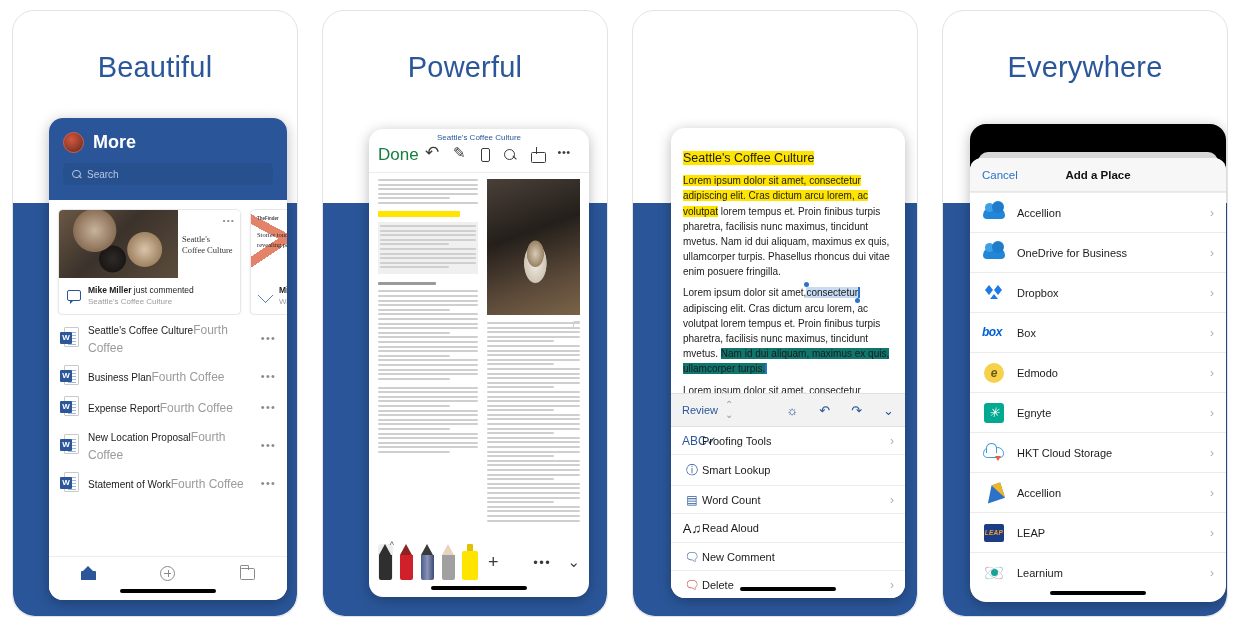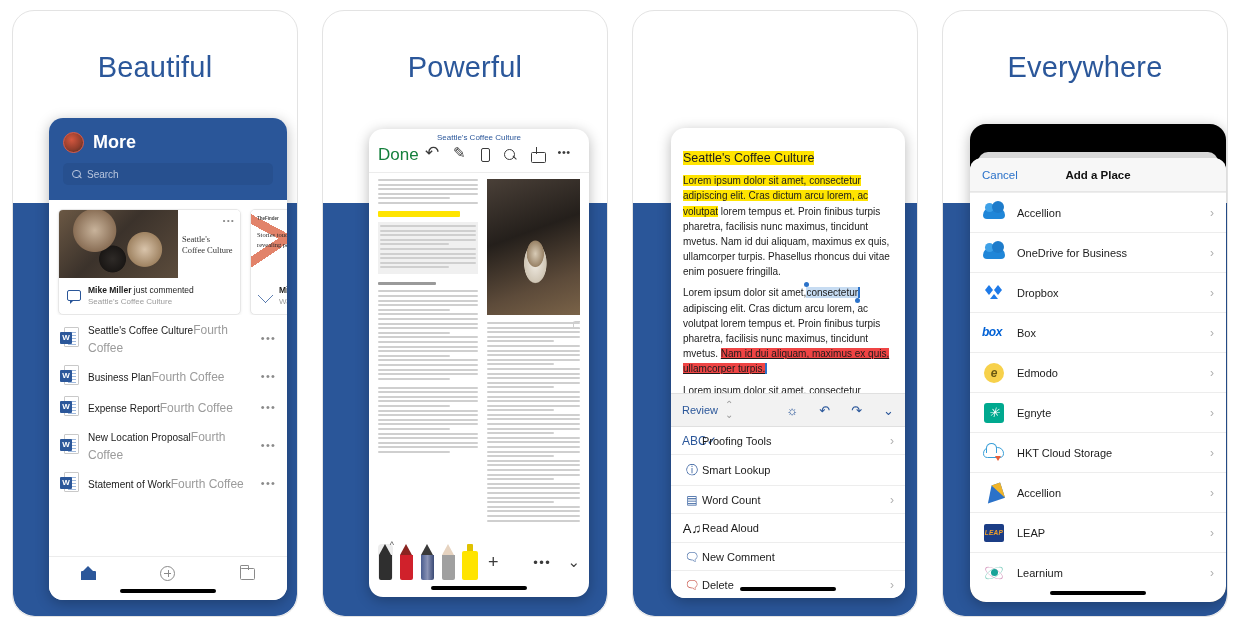--- a/index.html
+++ b/index.html
@@ -301,21 +301,21 @@
   .chev2 { font-size: 15px; color: #3b3b3b; margin-left: 10px; }
   
   .p3-phone { left: 38px; top: 117px; width: 234px; height: 470px; }
   .p3-doc { padding: 20px 12px 0 12px; }
   .p3-h1 {
     font-size: 12.5px; color: #1b1b1b; background: #ffe400;
     display: inline; line-height: 1.45; box-decoration-break: clone;
   }
   .p3-p { font-size: 10px; color: #1b1b1b; line-height: 1.52; margin-top: 6px; }
   .mark-y { background: #ffe400; }
-  .mark-p { background: #ef4444; text-decoration: underline; }
+  .mark-p { background: #0f766e; }
   .sel-blue { background: #c7dcf2; position: relative; }
   .sel-blue::before, .sel-blue::after {
     content: ""; position: absolute; width: 5px; height: 5px; border-radius: 50%;
     background: #2b72c9;
   }
   .sel-blue::before { left: -2px; top: -5px; }
   .sel-blue::after { right: -2px; bottom: -5px; }
   .sel-bar { display: inline-block; width: 1.5px; height: 11px; background: #2b72c9; vertical-align: -2px; }
   .ribbon {
     position: absolute; left: 0; right: 0; bottom: 0;

